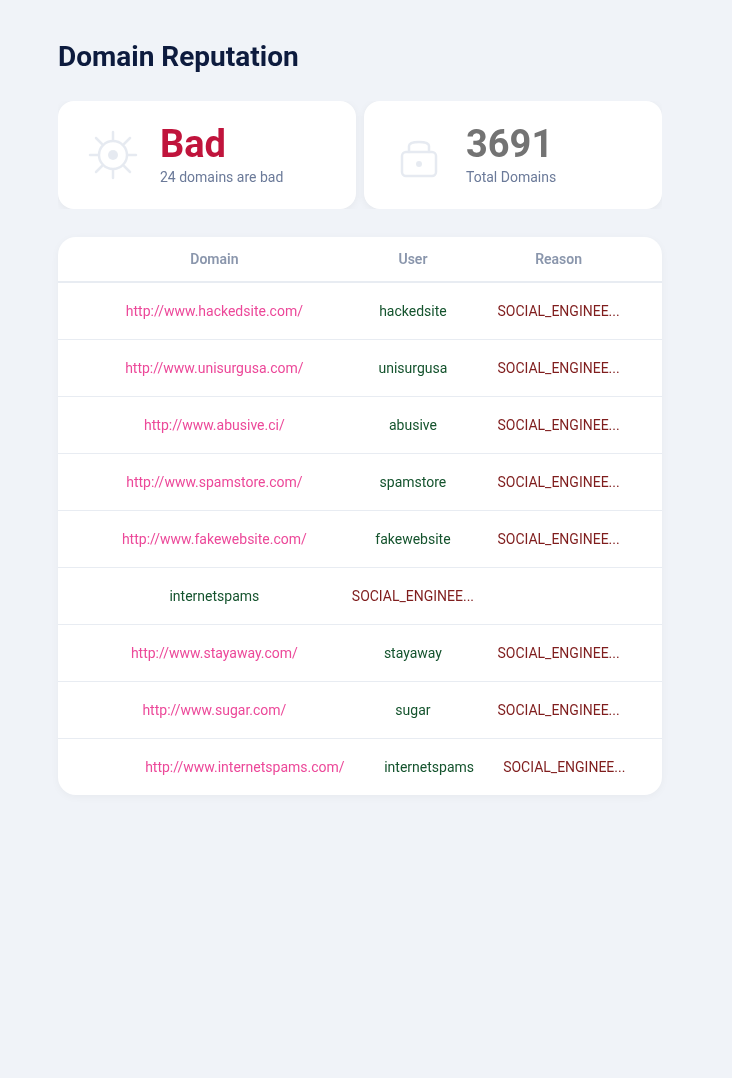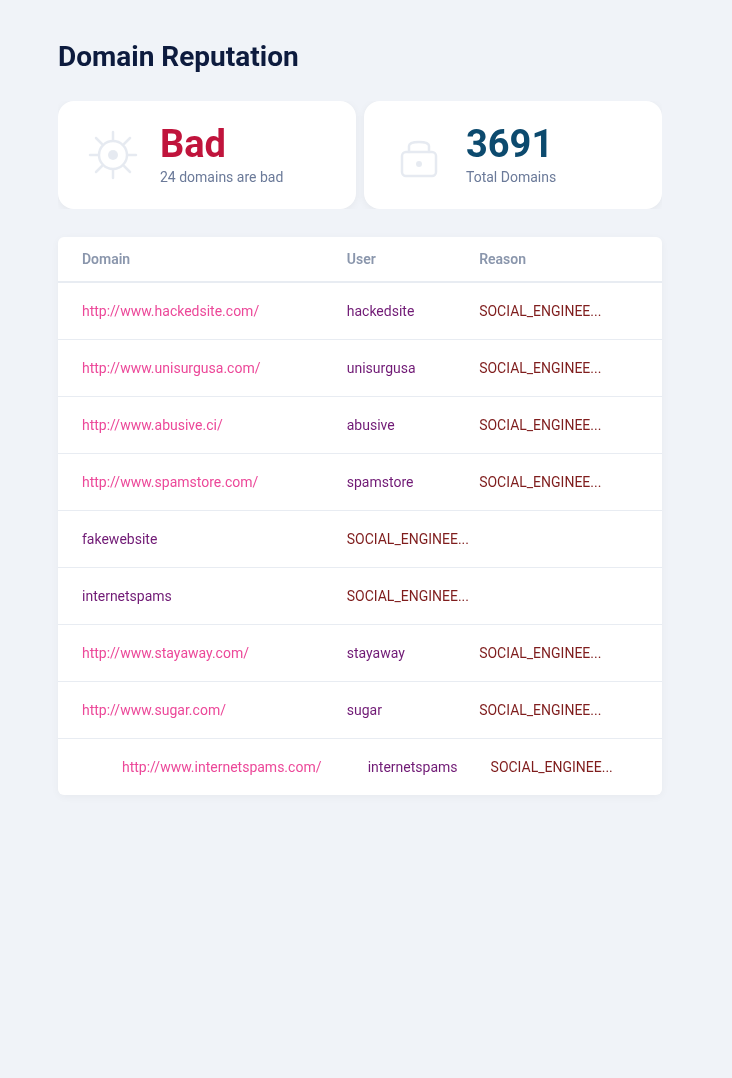--- a/index.html
+++ b/index.html
@@ -63,33 +63,34 @@
       font-weight: 700;
       line-height: 1;
       margin-bottom: 6px;
     }
 
     .card-main-text.bad {
       color: #c0143c;
     }
 
     .card-main-text.total {
-      color: #0c4a6e;
+      color: #737373;
     }
 
     .card-sub-text {
       font-size: 14px;
       color: #6b7a99;
     }
 
     .table-container {
       background: #ffffff;
-      border-radius: 6px;
+      border-radius: 18px;
       overflow: hidden;
       box-shadow: 0 2px 8px rgba(0,0,0,0.04);
+      text-align: center;
     }
 
     .table-header {
       display: grid;
       grid-template-columns: 2fr 1fr 1.2fr;
       padding: 14px 24px;
       border-bottom: 2px solid #e8ecf2;
     }
 
     .table-header-cell {
@@ -105,21 +106,21 @@
       border-bottom: 1px solid #e8ecf2;
     }
 
     .table-row:last-child {
       border-bottom: none;
       margin-left: 40px;
     }
 
     .table-cell {
       font-size: 14px;
-      color: #701a75;
+      color: #14532d;
     }
 
     .table-cell.domain {
       color: #ec4899;
     }
 
     .table-cell.reason {
       color: #7f1d1d;
       white-space: nowrap;
       overflow: hidden;
@@ -195,20 +196,21 @@
           <span class="table-cell domain">http://www.abusive.ci/</span>
           <span class="table-cell">abusive</span>
           <span class="table-cell reason">SOCIAL_ENGINEE...</span>
         </div>
         <div class="table-row">
           <span class="table-cell domain">http://www.spamstore.com/</span>
           <span class="table-cell">spamstore</span>
           <span class="table-cell reason">SOCIAL_ENGINEE...</span>
         </div>
         <div class="table-row">
+          <span class="table-cell domain">http://www.fakewebsite.com/</span>
           <span class="table-cell">fakewebsite</span>
           <span class="table-cell reason">SOCIAL_ENGINEE...</span>
         </div>
         <div class="table-row">
           <span class="table-cell">internetspams</span>
           <span class="table-cell reason">SOCIAL_ENGINEE...</span>
         </div>
         <div class="table-row">
           <span class="table-cell domain">http://www.stayaway.com/</span>
           <span class="table-cell">stayaway</span>

